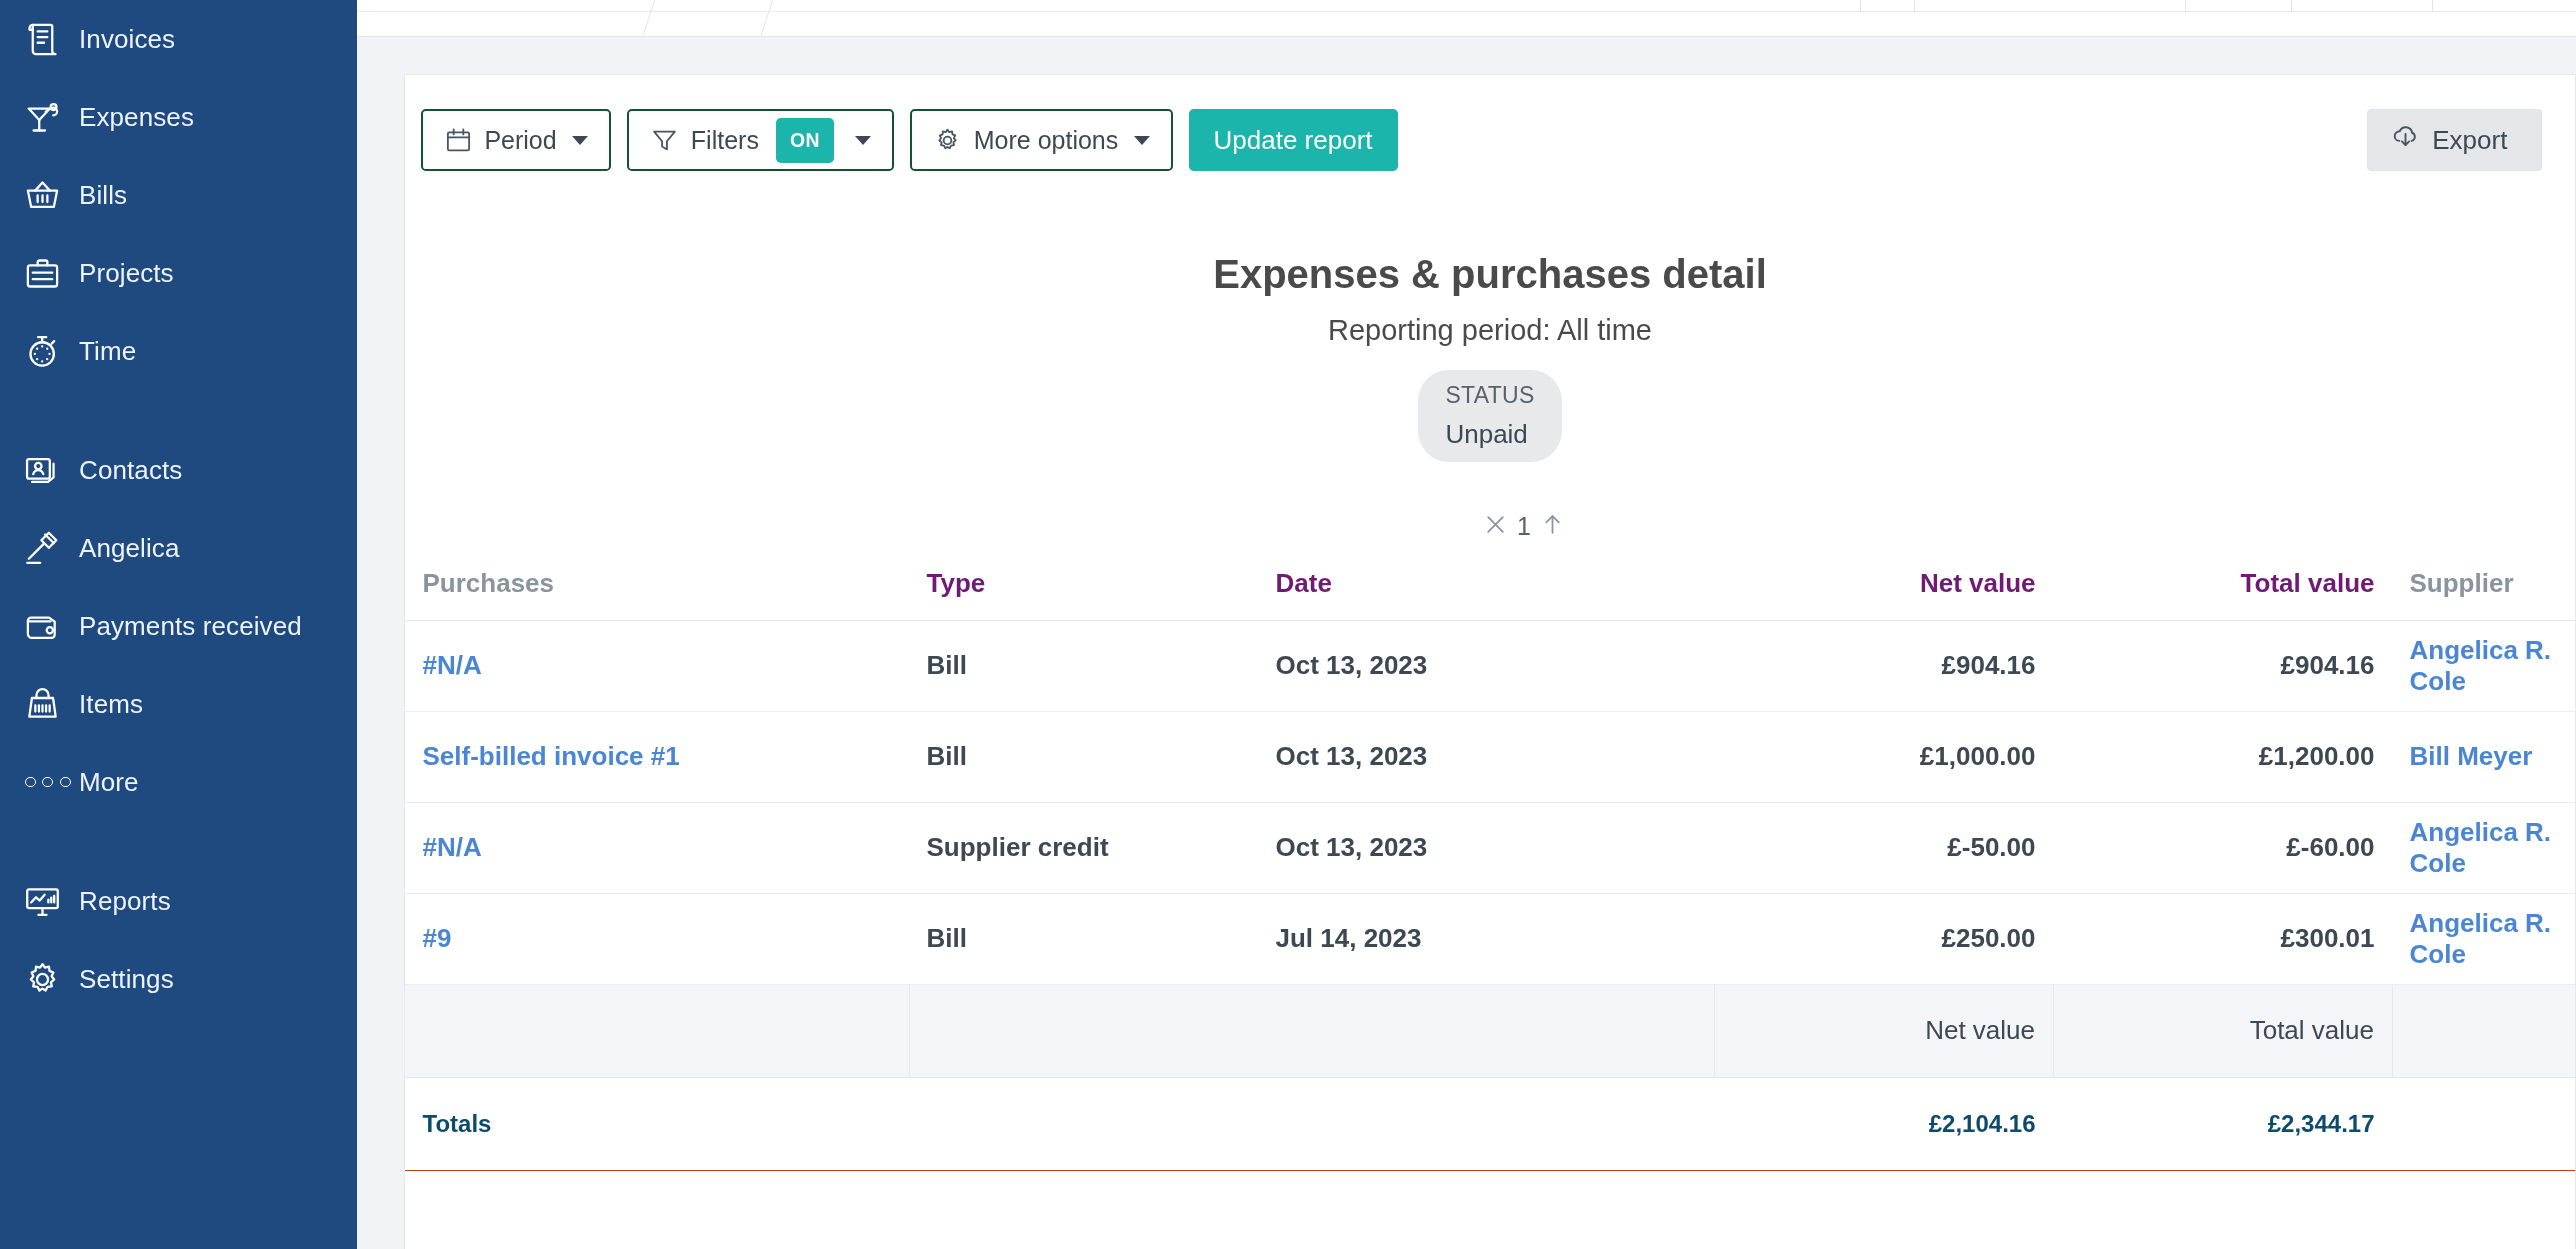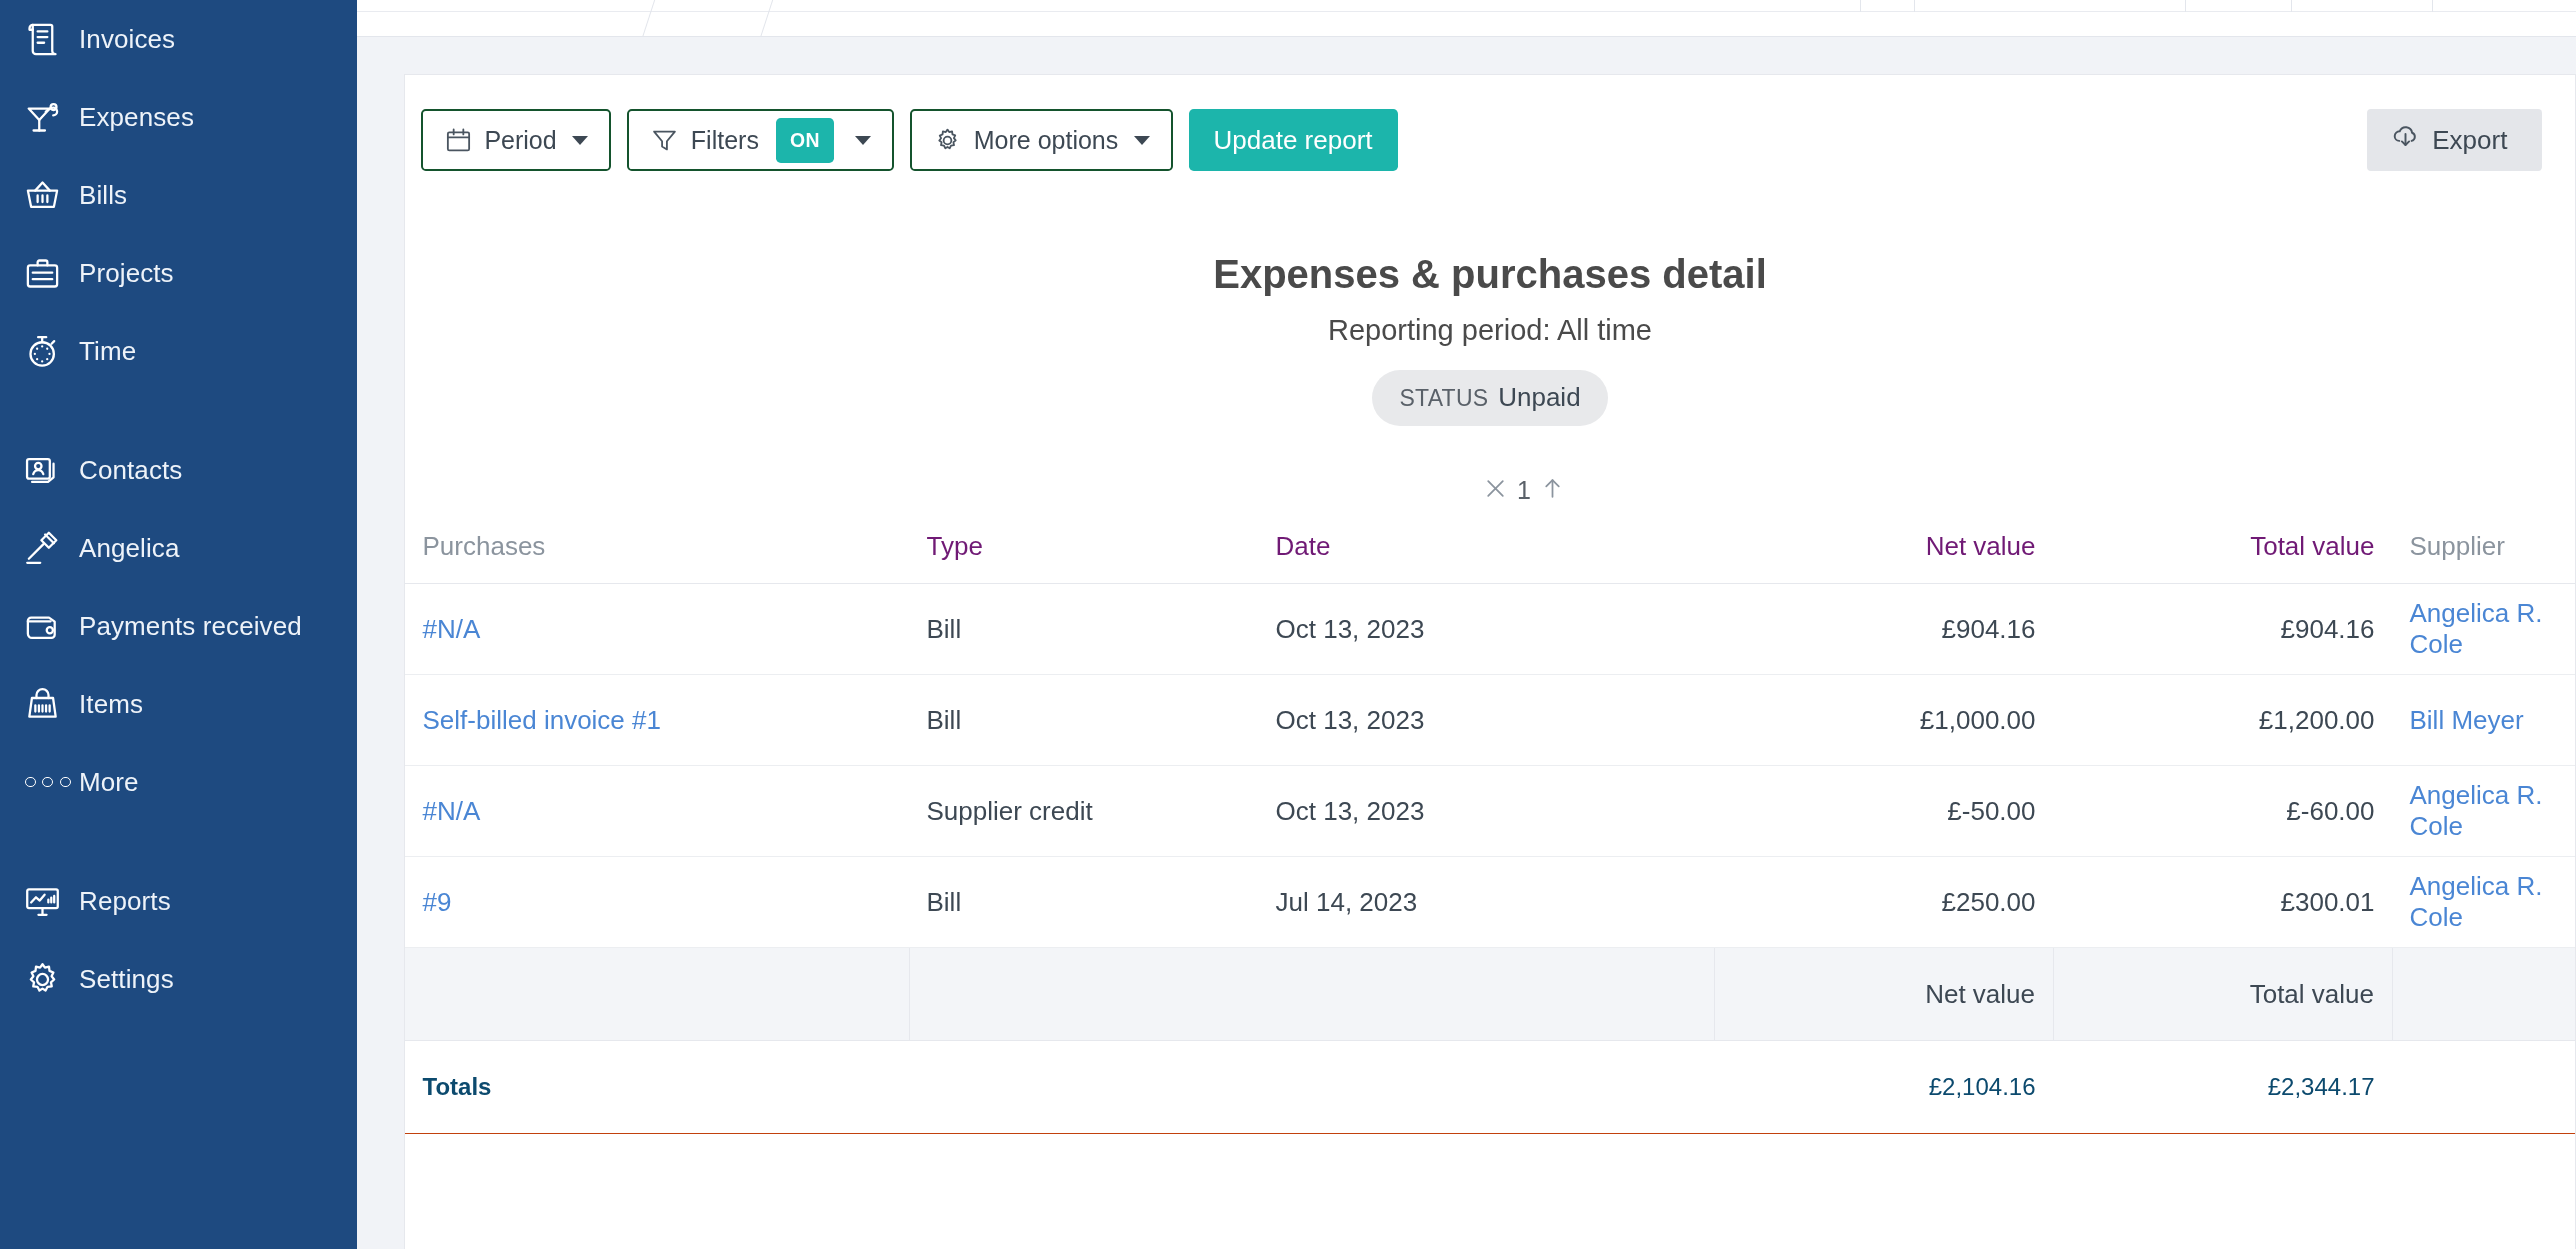--- a/index.html
+++ b/index.html
@@ -210,20 +210,21 @@
     margin-top: 15.5px;
   }
   .status-pill {
     display: inline-flex;
     align-items: baseline;
     gap: 9.7px;
     margin-top: 23px;
     background: #e8e9eb;
     border-radius: 31px;
     padding: 12.6px 27px;
+    flex-direction: column;
   }
   .status-pill .lbl {
     font-size: 23px;
     color: #5a6169;
     letter-spacing: 0.3px;
   }
   .status-pill .val {
     font-size: 26px;
     color: #3d4853;
   }
@@ -247,21 +248,21 @@
   .sort-ind .num { font-size: 25px; color: #5a6169; }
 
   
   table.rpt {
     width: 100%;
     border-collapse: collapse;
     table-layout: fixed;
   }
   table.rpt th, table.rpt td {
     padding: 0 17.5px;
-    font-weight: 400;
+    font-weight: 700;
     vertical-align: middle;
   }
   .c-purchases { width: 504px; text-align: left; }
   .c-type      { width: 349px; text-align: left; }
   .c-date      { width: 456px; text-align: left; }
   .c-net       { width: 339px; text-align: right; }
   .c-total     { width: 339px; text-align: right; }
   .c-supplier  { text-align: left; }
 
   thead th {

